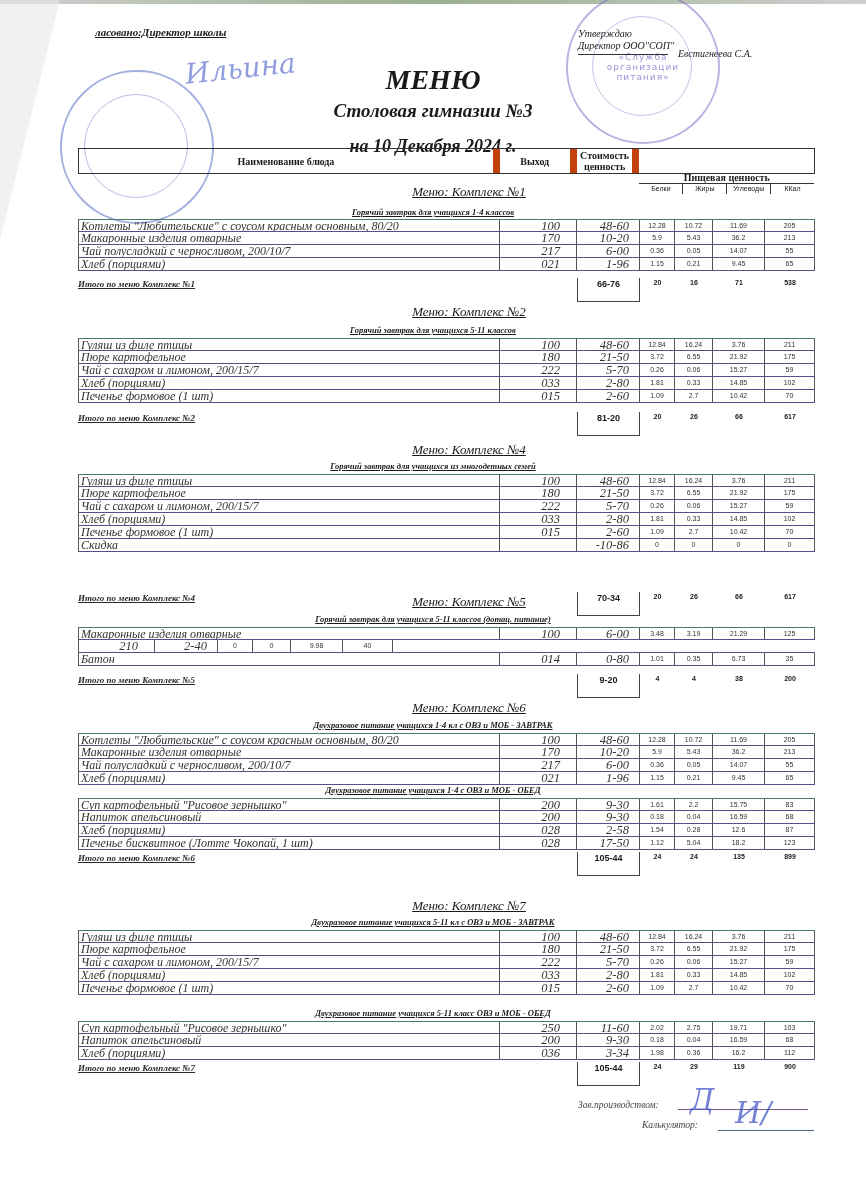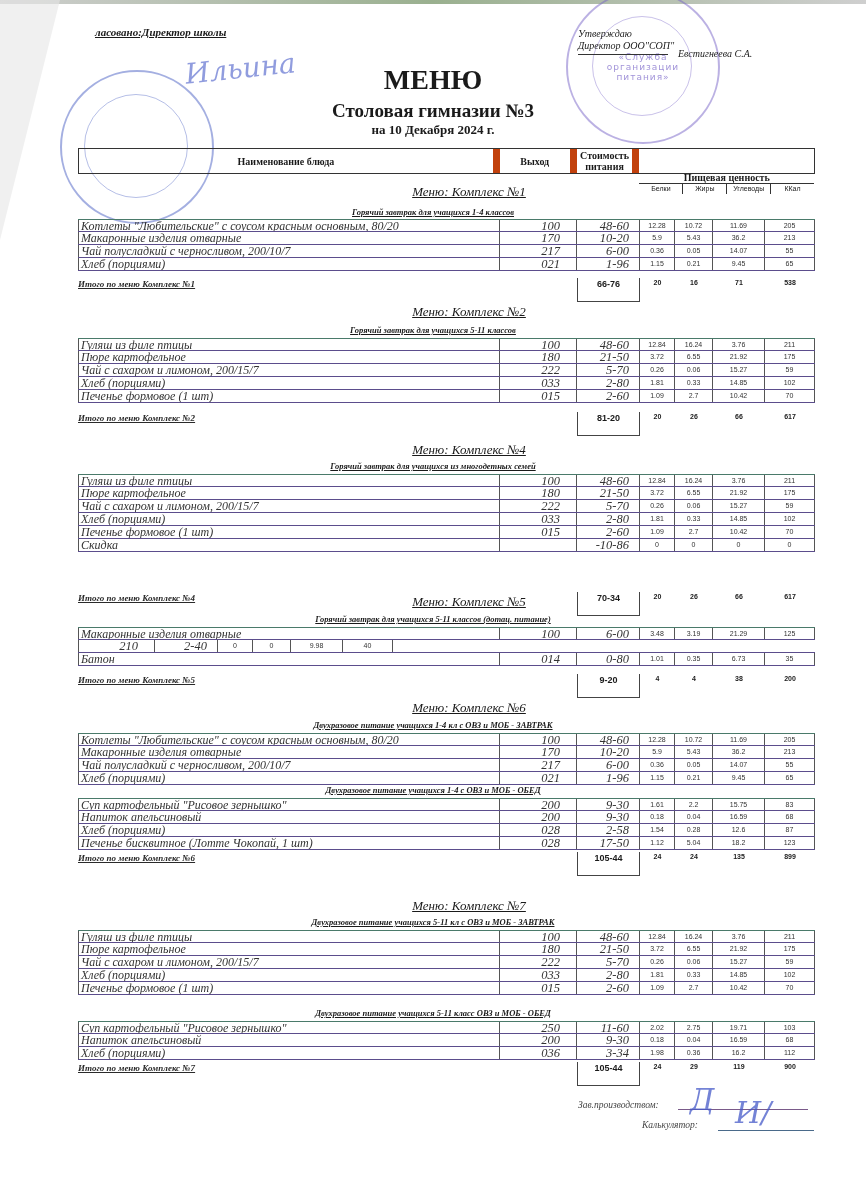--- a/index.html
+++ b/index.html
@@ -14,24 +14,24 @@
   .approved-right .person { position: absolute; left: 100px; top: 20px; white-space: nowrap; }
   .stamp { position: absolute; border-radius: 50%; border: 2px solid rgba(90,110,200,.55); }
   .stamp.left { left: 60px; top: 70px; width: 150px; height: 150px; }
   .stamp.left::after { content: ""; position: absolute; left: 22px; top: 22px; width: 102px; height: 102px; border-radius: 50%; border: 1px solid rgba(90,110,200,.45); }
   .stamp.right { left: 566px; top: -10px; width: 150px; height: 150px; border-color: rgba(120,100,200,.5); }
   .stamp.right::after { content: ""; position: absolute; left: 24px; top: 24px; width: 98px; height: 98px; border-radius: 50%; border: 1px solid rgba(120,100,200,.4); }
   .stamp-text { position: absolute; left: 30px; top: 60px; width: 90px; text-align: center; font-size: 9px; color: rgba(120,100,200,.7); font-family: "DejaVu Sans", sans-serif; letter-spacing: 1px; }
   .signature { position: absolute; font-family: "DejaVu Serif", serif; font-style: italic; color: rgba(70,90,200,.6); }
   .signature.director { left: 185px; top: 52px; font-size: 28px; transform: rotate(-6deg); }
 
-  .title { position: absolute; left: 0; width: 866px; text-align: center; font-weight: bold; }
+  .title { position: absolute; left: 0; width: 866px; text-align: center; font-style: italic; font-weight: bold; }
   .title.main { top: 64px; font-size: 28px; }
   .title.sub { top: 100px; font-size: 19px; }
-  .title.date { top: 122px; font-size: 13px; }
+  .title.date { top: 136px; font-size: 18px; }
 
   .grid { position: absolute; left: 78px; width: 737px; }
   .hdr { top: 148px; height: 26px; border: 1.5px solid #333; box-sizing: border-box; display: flex; font-size: 10px; font-weight: bold; }
   .hdr .c { border-right: 7px solid #c2410c; display: flex; align-items: center; justify-content: center; box-sizing: border-box; }
   .hdr .c:last-child { border-right: none; }
   .hdr .nut { flex-direction: column; align-items: stretch; }
   .hdr .nut .top { flex: 1; display: flex; align-items: center; justify-content: center; border-bottom: 1px solid #333; margin-top: 44px; }
   .hdr .nut .bot { height: 10px; display: flex; font-weight: normal; font-size: 7px; font-family: "Liberation Sans", sans-serif; }
   .hdr .nut .bot span { flex: 1; text-align: center; border-right: 1px solid #333; line-height: 10px; }
   .hdr .nut .bot span:last-child { border-right: none; }
@@ -82,21 +82,21 @@
 
 <div class="title main">МЕНЮ</div>
 <div class="title sub">Столовая гимназии №3</div>
 <div class="title date">на 10 Декабря 2024 г.</div>
 
 <div class="grid hdr">
   <div class="c w-name">Наименование блюда</div>
   <div class="c w-out">Выход</div>
   <div class="c w-cost" style="flex-direction:column;line-height:11px;">
     <span>Стоимость</span>
-    <span>питания</span>
+    <span>ценность</span>
   </div>
   <div class="c w-nut nut">
     <div class="top">Пищевая ценность</div>
     <div class="bot">
       <span>Белки</span>
       <span>Жиры</span>
       <span>Углеводы</span>
       <span>ККал</span>
     </div>
   </div>

